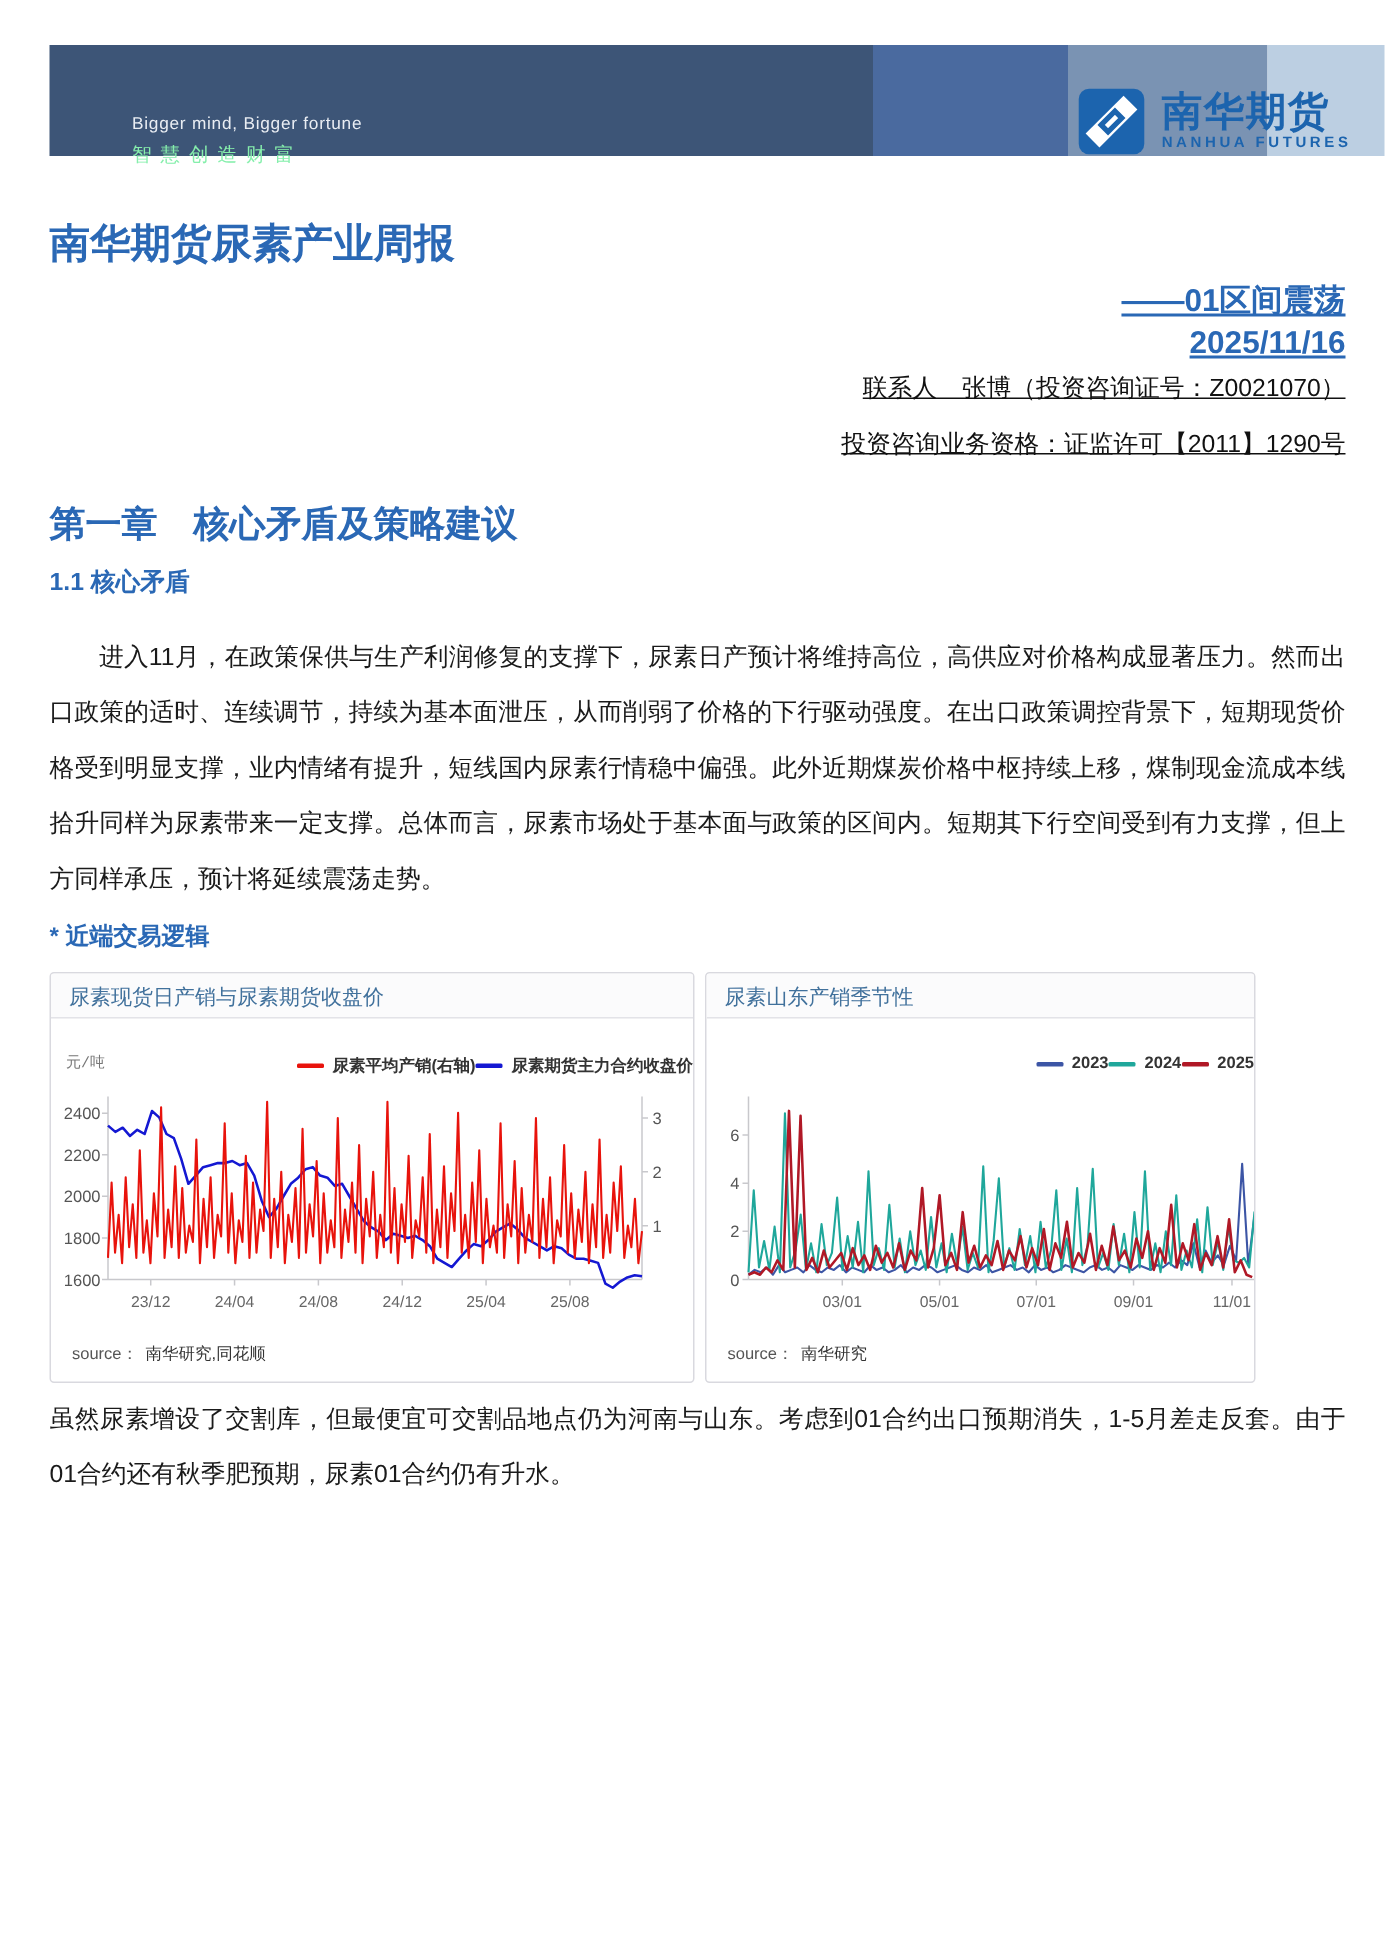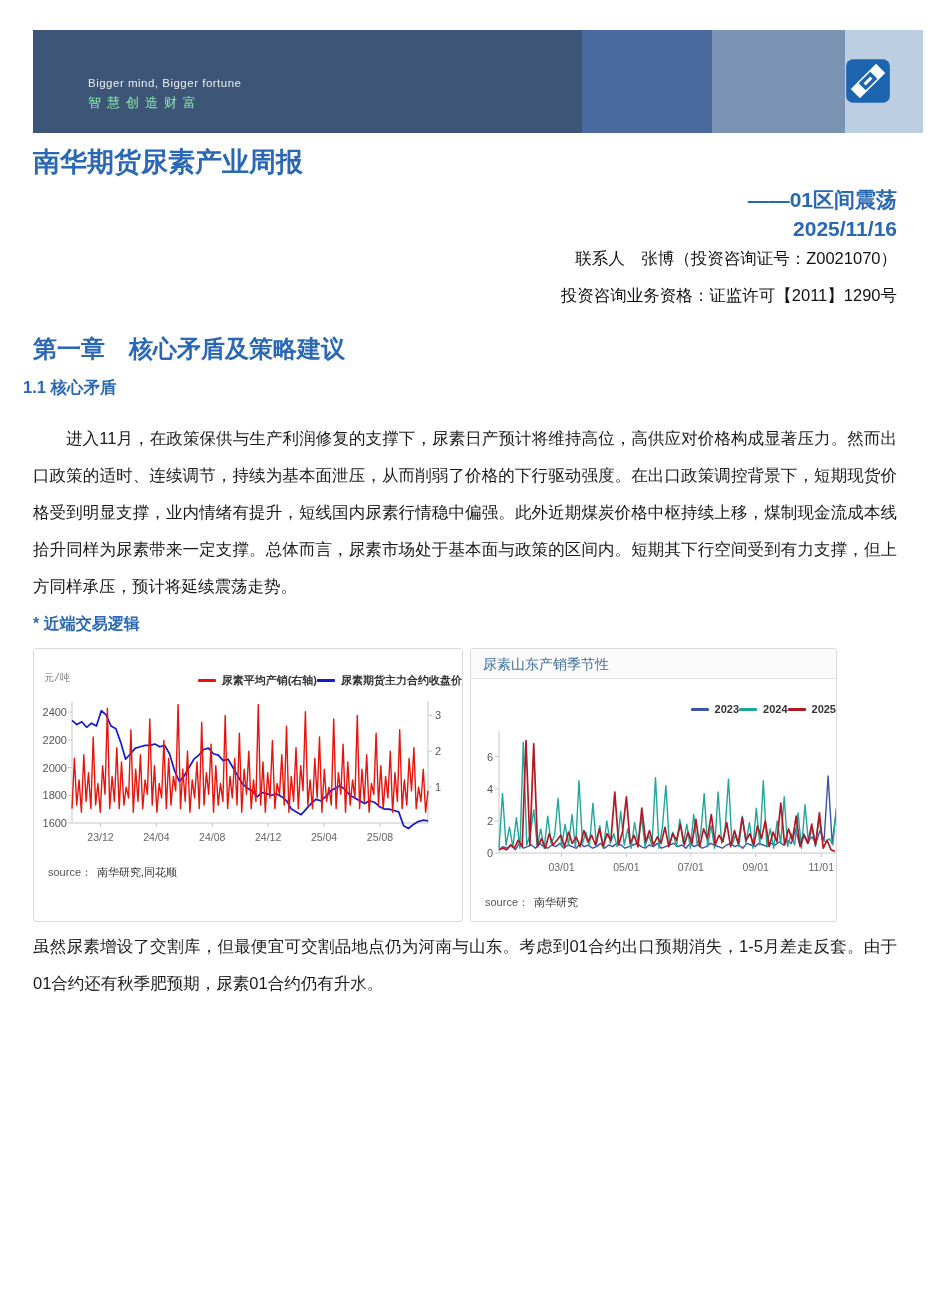--- a/index.html
+++ b/index.html
@@ -1,42 +1,42 @@
 <!DOCTYPE html>
 <html><head>
 <meta charset="utf-8">
 <style>
   html,body{margin:0;padding:0;}
   body{
     width:930px;height:1303px;position:relative;background:#ffffff;
     font-family:"Liberation Sans","DejaVu Sans",sans-serif;color:#1a1a1a;
   }
   
-  .banner{position:absolute;top:30px;left:33px;width:890px;height:103px;display:flex;}
+  .banner{position:absolute;top:30px;left:33px;width:890px;height:74px;display:flex;}
   .banner .b1{width:549px;background:#3d5577;position:relative;}
   .banner .b2{width:130px;background:#4a6a9f;}
   .banner .b3{width:133px;background:#7a93b3;}
   .banner .b4{width:78px;background:#bccfe2;}
   .slogan{position:absolute;left:55px;top:47px;}
   .slogan-en{font-size:11.5px;color:#e9edf3;letter-spacing:.5px;}
   .slogan-cn{font-size:13px;color:#86efac;letter-spacing:6px;margin-top:5px;}
   .logo{position:absolute;right:22px;top:28px;display:flex;align-items:center;}
   .logo-icon{width:46px;height:46px;margin-right:10px;}
   .logo-cn{font-size:27px;font-weight:bold;color:#1c64ae;letter-spacing:1px;line-height:27px;}
   .logo-en{font-size:10px;font-weight:bold;color:#1c64ae;letter-spacing:2.4px;margin-top:2px;}
   
   .doc-title{position:absolute;left:33px;top:144px;font-size:27px;font-weight:bold;color:#2a68b5;}
-  .sub-right{position:absolute;right:33px;text-align:right;}
+  .sub-right{position:absolute;right:33px;text-align:right;text-decoration:underline;}
   .report-sub{top:186px;font-size:21px;font-weight:bold;color:#2a68b5;}
   .report-date{top:217px;font-size:21px;font-weight:bold;color:#2a68b5;}
   .contact{top:248px;font-size:16.5px;color:#111;}
   .qualification{top:285px;font-size:16.5px;color:#111;}
   
   .chapter{position:absolute;left:33px;top:333px;font-size:24px;font-weight:bold;color:#2a68b5;}
-  .section{position:absolute;left:23px;top:377px;font-size:16.5px;font-weight:bold;color:#2a68b5;}
+  .section{position:absolute;left:33px;top:377px;font-size:16.5px;font-weight:bold;color:#2a68b5;}
   .para{position:absolute;left:33px;width:864px;font-size:16.5px;line-height:37px;
         text-align:justify;color:#1a1a1a;}
   .para-1{top:420px;text-indent:2em;}
   .para-2{top:928px;}
   .logic-title{position:absolute;left:33px;top:614px;font-size:16px;font-weight:bold;color:#2a68b5;}
   
   .charts{position:absolute;left:33px;top:648px;width:864px;display:flex;gap:7px;}
   .panel{background:#fff;border:1px solid #d9d9df;border-radius:3px;box-sizing:border-box;height:274px;overflow:hidden;}
   .panel-l{width:430px;} .panel-r{width:367px;}
   .panel-header{height:30px;box-sizing:border-box;border-bottom:1px solid #e3e3e8;background:#fbfbfc;
@@ -62,36 +62,41 @@
   </div>
   <div class="b2"></div>
   <div class="b3"></div>
   <div class="b4"></div>
   <div class="logo">
     <svg class="logo-icon" viewBox="0 0 40 40">
       <rect x="1" y="1" width="38" height="38" rx="6" fill="#1c64ae"></rect>
       <polygon points="5,27 27,5 35,13 13,35" fill="#ffffff"></polygon>
       <polygon points="14,22 22,14 26,18 18,26" fill="none" stroke="#1c64ae" stroke-width="3"></polygon>
     </svg>
+    <div>
+      <div class="logo-cn">南华期货</div>
+      <div class="logo-en">NANHUA FUTURES</div>
+    </div>
   </div>
 </div>
 
 <div class="doc-title">南华期货尿素产业周报</div>
 <div class="sub-right report-sub">——01区间震荡</div>
 <div class="sub-right report-date">2025/11/16</div>
 <div class="sub-right contact">联系人　张博（投资咨询证号：Z0021070）</div>
 <div class="sub-right qualification">投资咨询业务资格：证监许可【2011】1290号</div>
 
 <div class="chapter">第一章　核心矛盾及策略建议</div>
 <div class="section">1.1 核心矛盾</div>
 <div class="para para-1">进入11月，在政策保供与生产利润修复的支撑下，尿素日产预计将维持高位，高供应对价格构成显著压力。然而出口政策的适时、连续调节，持续为基本面泄压，从而削弱了价格的下行驱动强度。在出口政策调控背景下，短期现货价格受到明显支撑，业内情绪有提升，短线国内尿素行情稳中偏强。此外近期煤炭价格中枢持续上移，煤制现金流成本线拾升同样为尿素带来一定支撑。总体而言，尿素市场处于基本面与政策的区间内。短期其下行空间受到有力支撑，但上方同样承压，预计将延续震荡走势。</div>
 <div class="logic-title">* 近端交易逻辑</div>
 
 <div class="charts">
   <div class="panel panel-l">
+    <div class="panel-header">尿素现货日产销与尿素期货收盘价</div>
     <div class="panel-body">
       <div class="unit-label">元/吨</div>
       <div class="legend-row">
           <span class="legend-item">
             <span class="legend-swatch" style="background: rgb(232, 19, 12);"></span>
             <span>尿素平均产销(右轴)</span>
           </span>
           <span class="legend-item">
             <span class="legend-swatch" style="background: rgb(20, 24, 210);"></span>
             <span>尿素期货主力合约收盘价</span>

